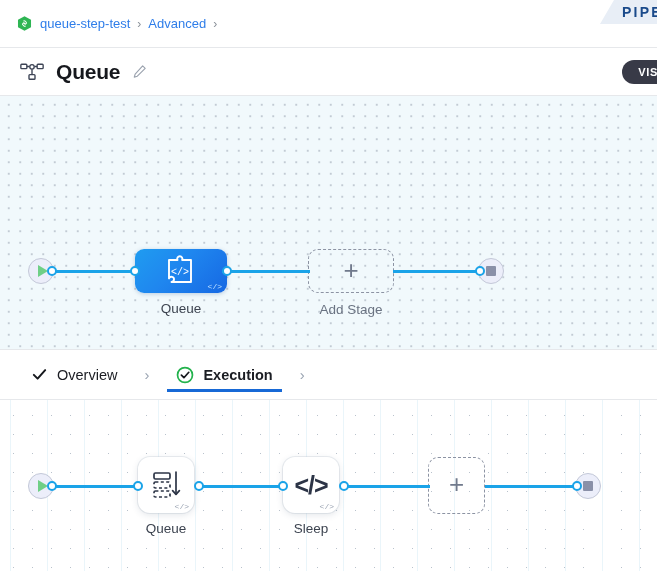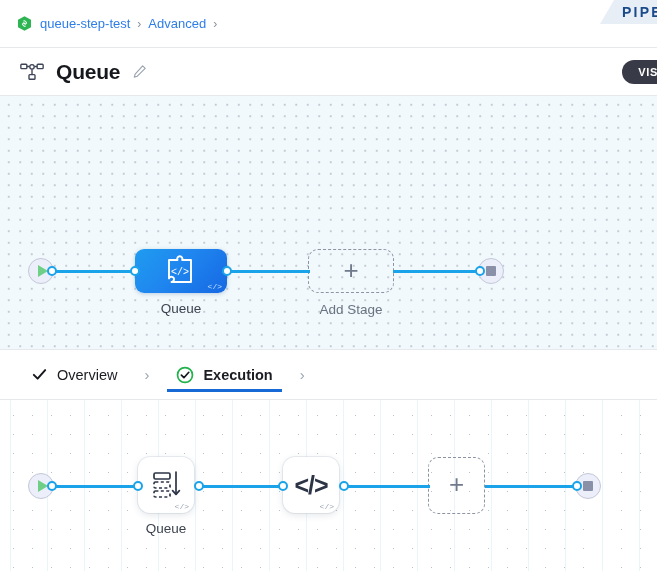--- a/index.html
+++ b/index.html
@@ -420,20 +420,21 @@
       <div class="node-caption" style="left:-62px; top:64px;">Queue</div>
     </div>
     <div class="port" style="left:133px; top:81px;"></div>
     <div class="port" style="left:194px; top:81px;"></div>
 
     <div class="node" style="left:283px; top:57px;">
       <div class="step-node">
         <span class="code-big">&lt;/&gt;</span>
         <span class="mini-code">&lt;/&gt;</span>
       </div>
+      <div class="node-caption" style="left:-62px; top:64px;">Sleep</div>
     </div>
     <div class="port" style="left:278px; top:81px;"></div>
     <div class="port" style="left:339px; top:81px;"></div>
 
     <div class="node" style="left:428px; top:57px;">
       <div class="dashed-node" style="width:57px; height:57px;">
         <span class="plus-glyph">+</span>
       </div>
     </div>
 

